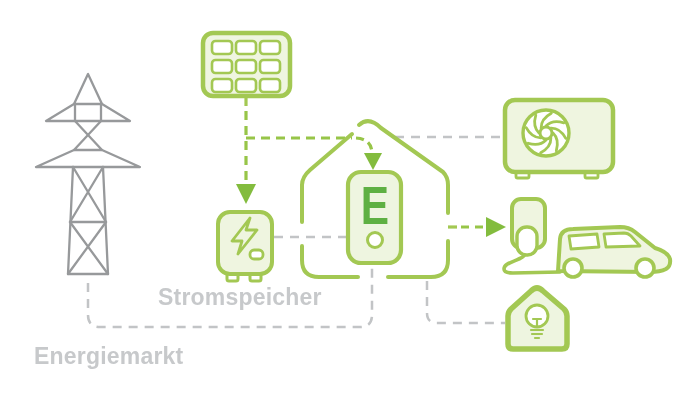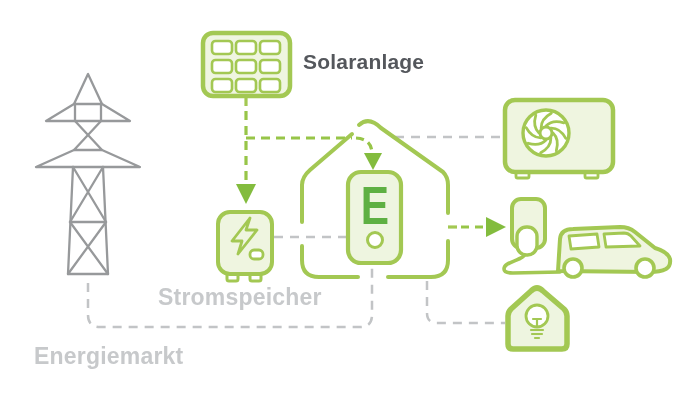--- a/index.html
+++ b/index.html
@@ -128,21 +128,20 @@
              V344 Q567,349 562,349 H513 Q508,349 508,344 Z" fill="#eef5e0" stroke="#a3c853" stroke-width="5.5" stroke-linejoin="round"></path>
     <g stroke="#a3c853" fill="none" stroke-linecap="round">
       <circle cx="537" cy="316" r="11" fill="#ffffff" stroke-width="2.8"></circle>
       <path d="M537,326 V320 M533,319 H541" stroke-width="2.2"></path>
       <path d="M531,330 H543 M532,334 H542 M535,338 H539" stroke-width="2.2"></path>
     </g>
   </g>
 
 </svg>
 
-<div class="lbl lbl-dark" style="left:303px;top:50px;">Solaranlage</div>
 
 <div class="lbl lbl-light" style="left:158px;top:284px;">Stromspeicher</div>
 
 <div class="lbl lbl-light" style="left:34px;top:343px;">Energiemarkt</div>
 
 <div class="e-logo">E</div>
 
 </div>
 
 </body></html>

